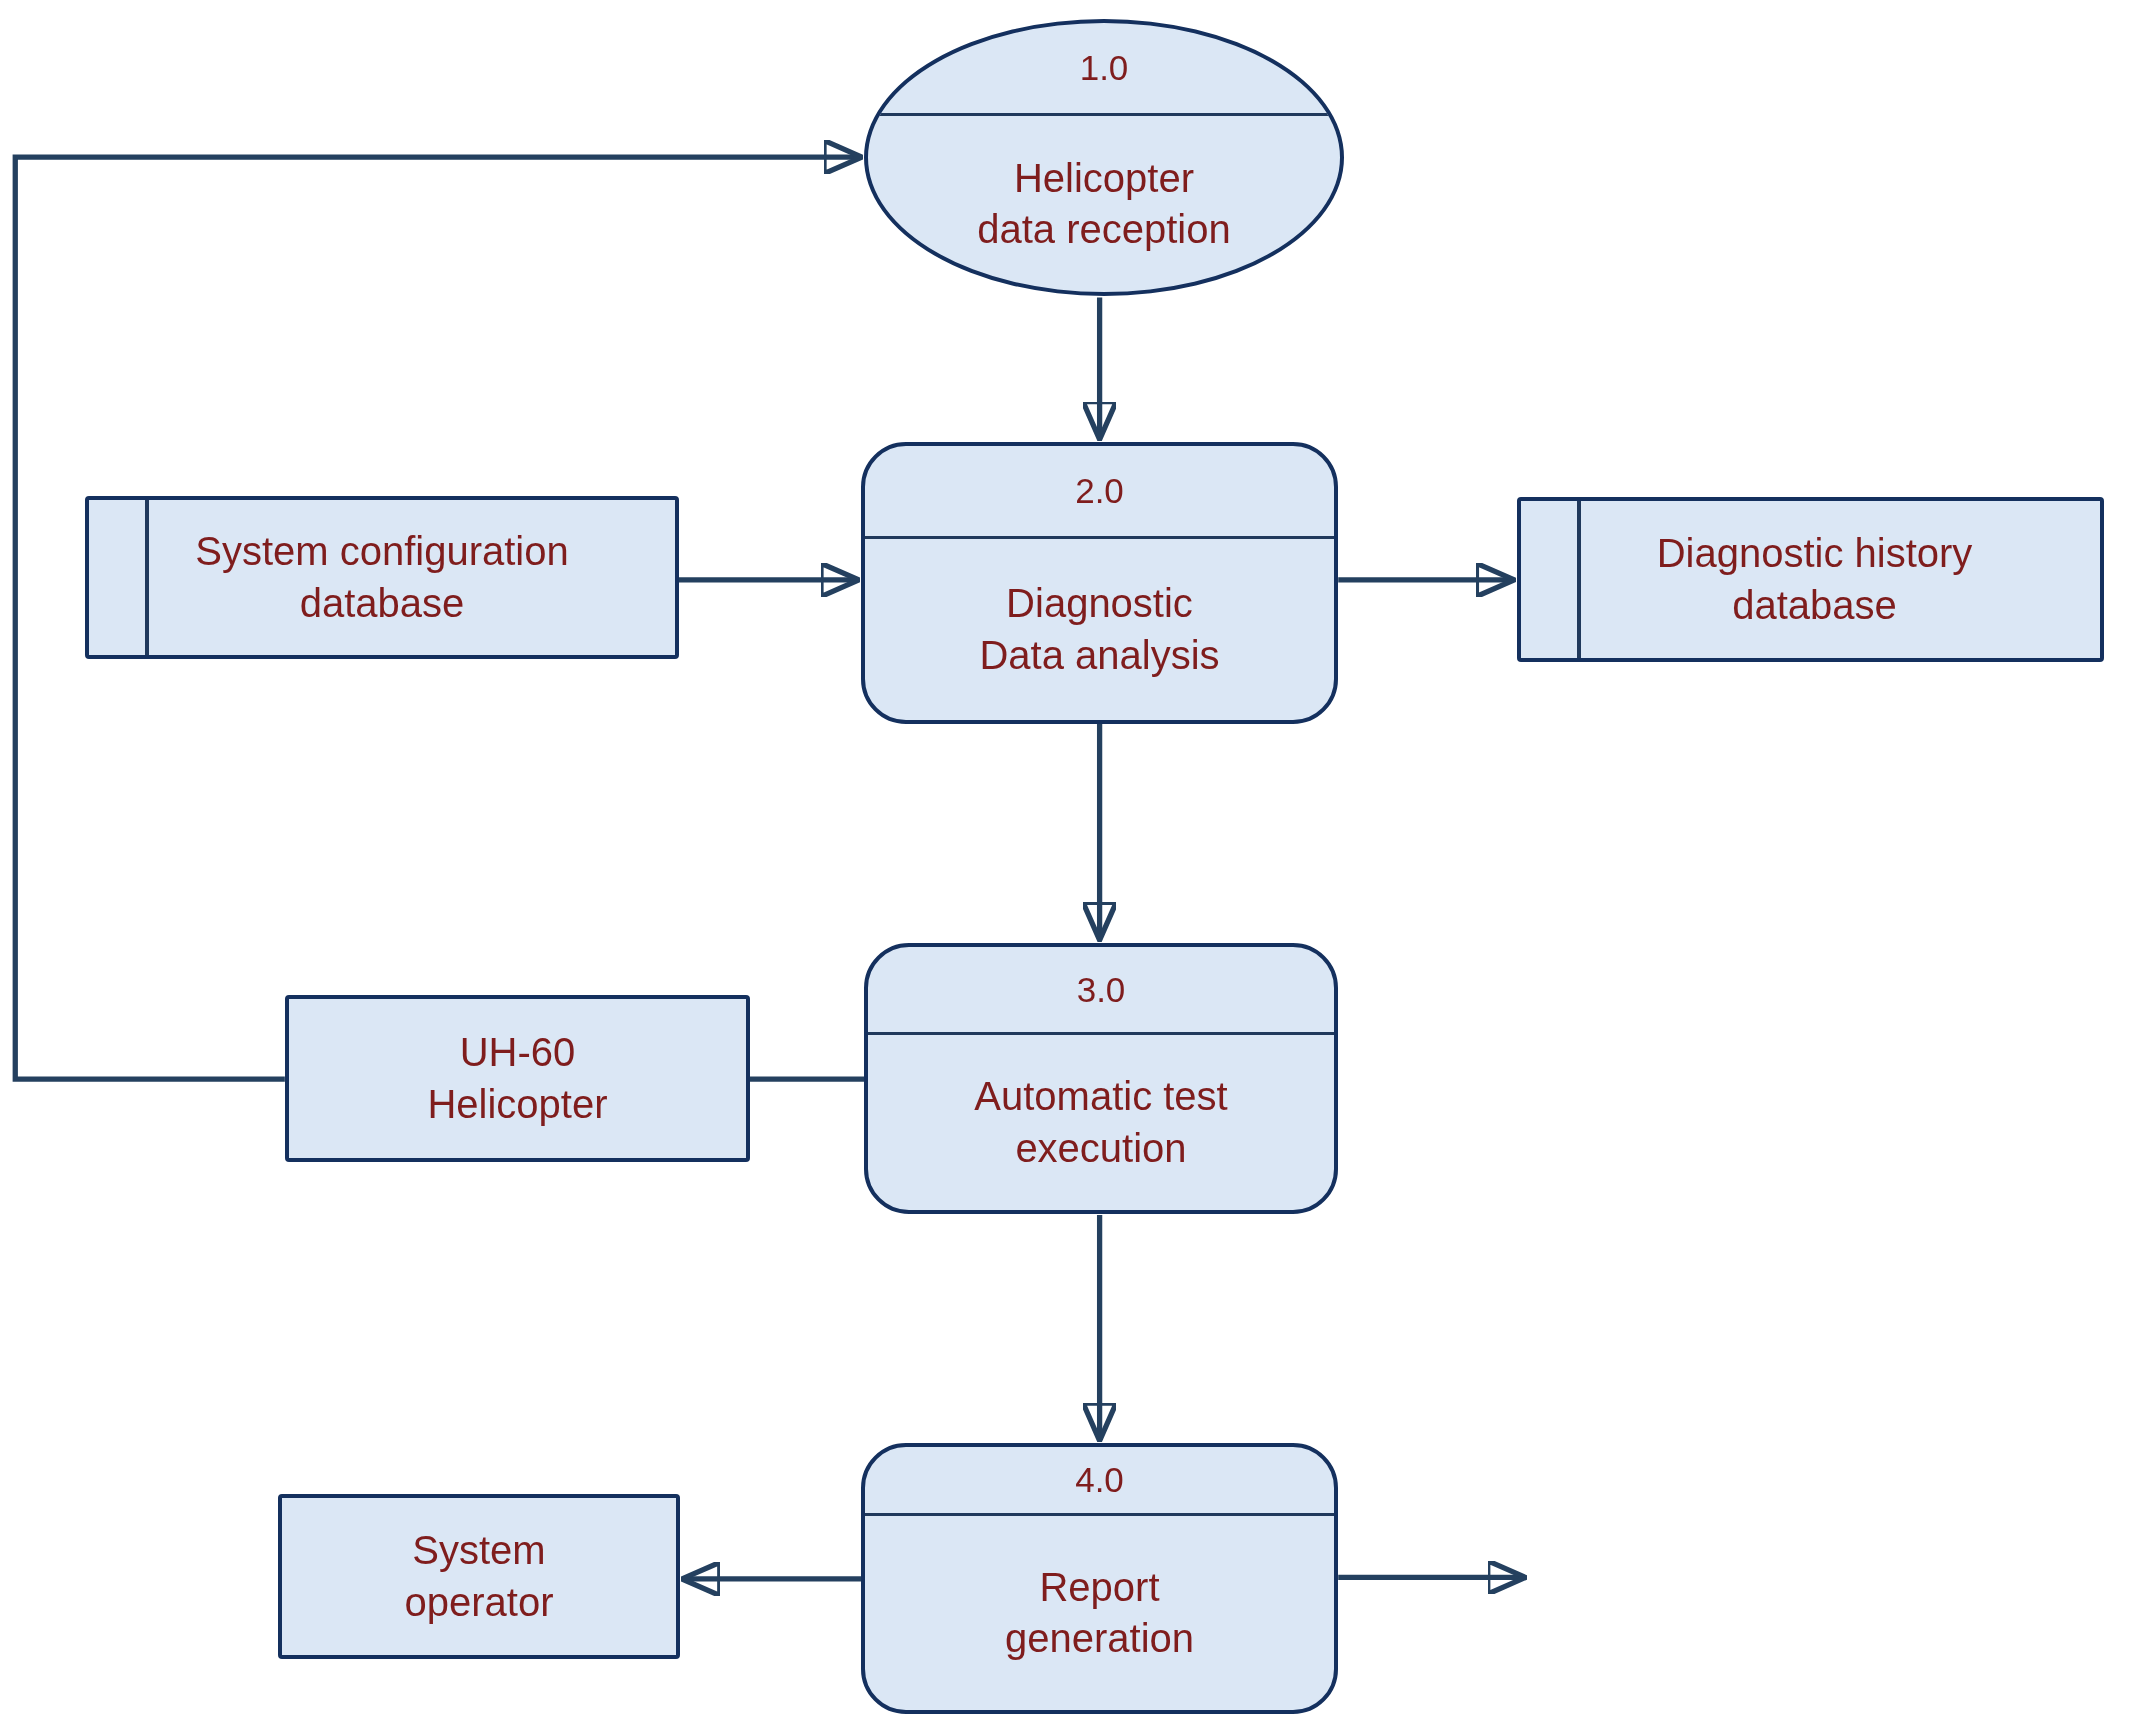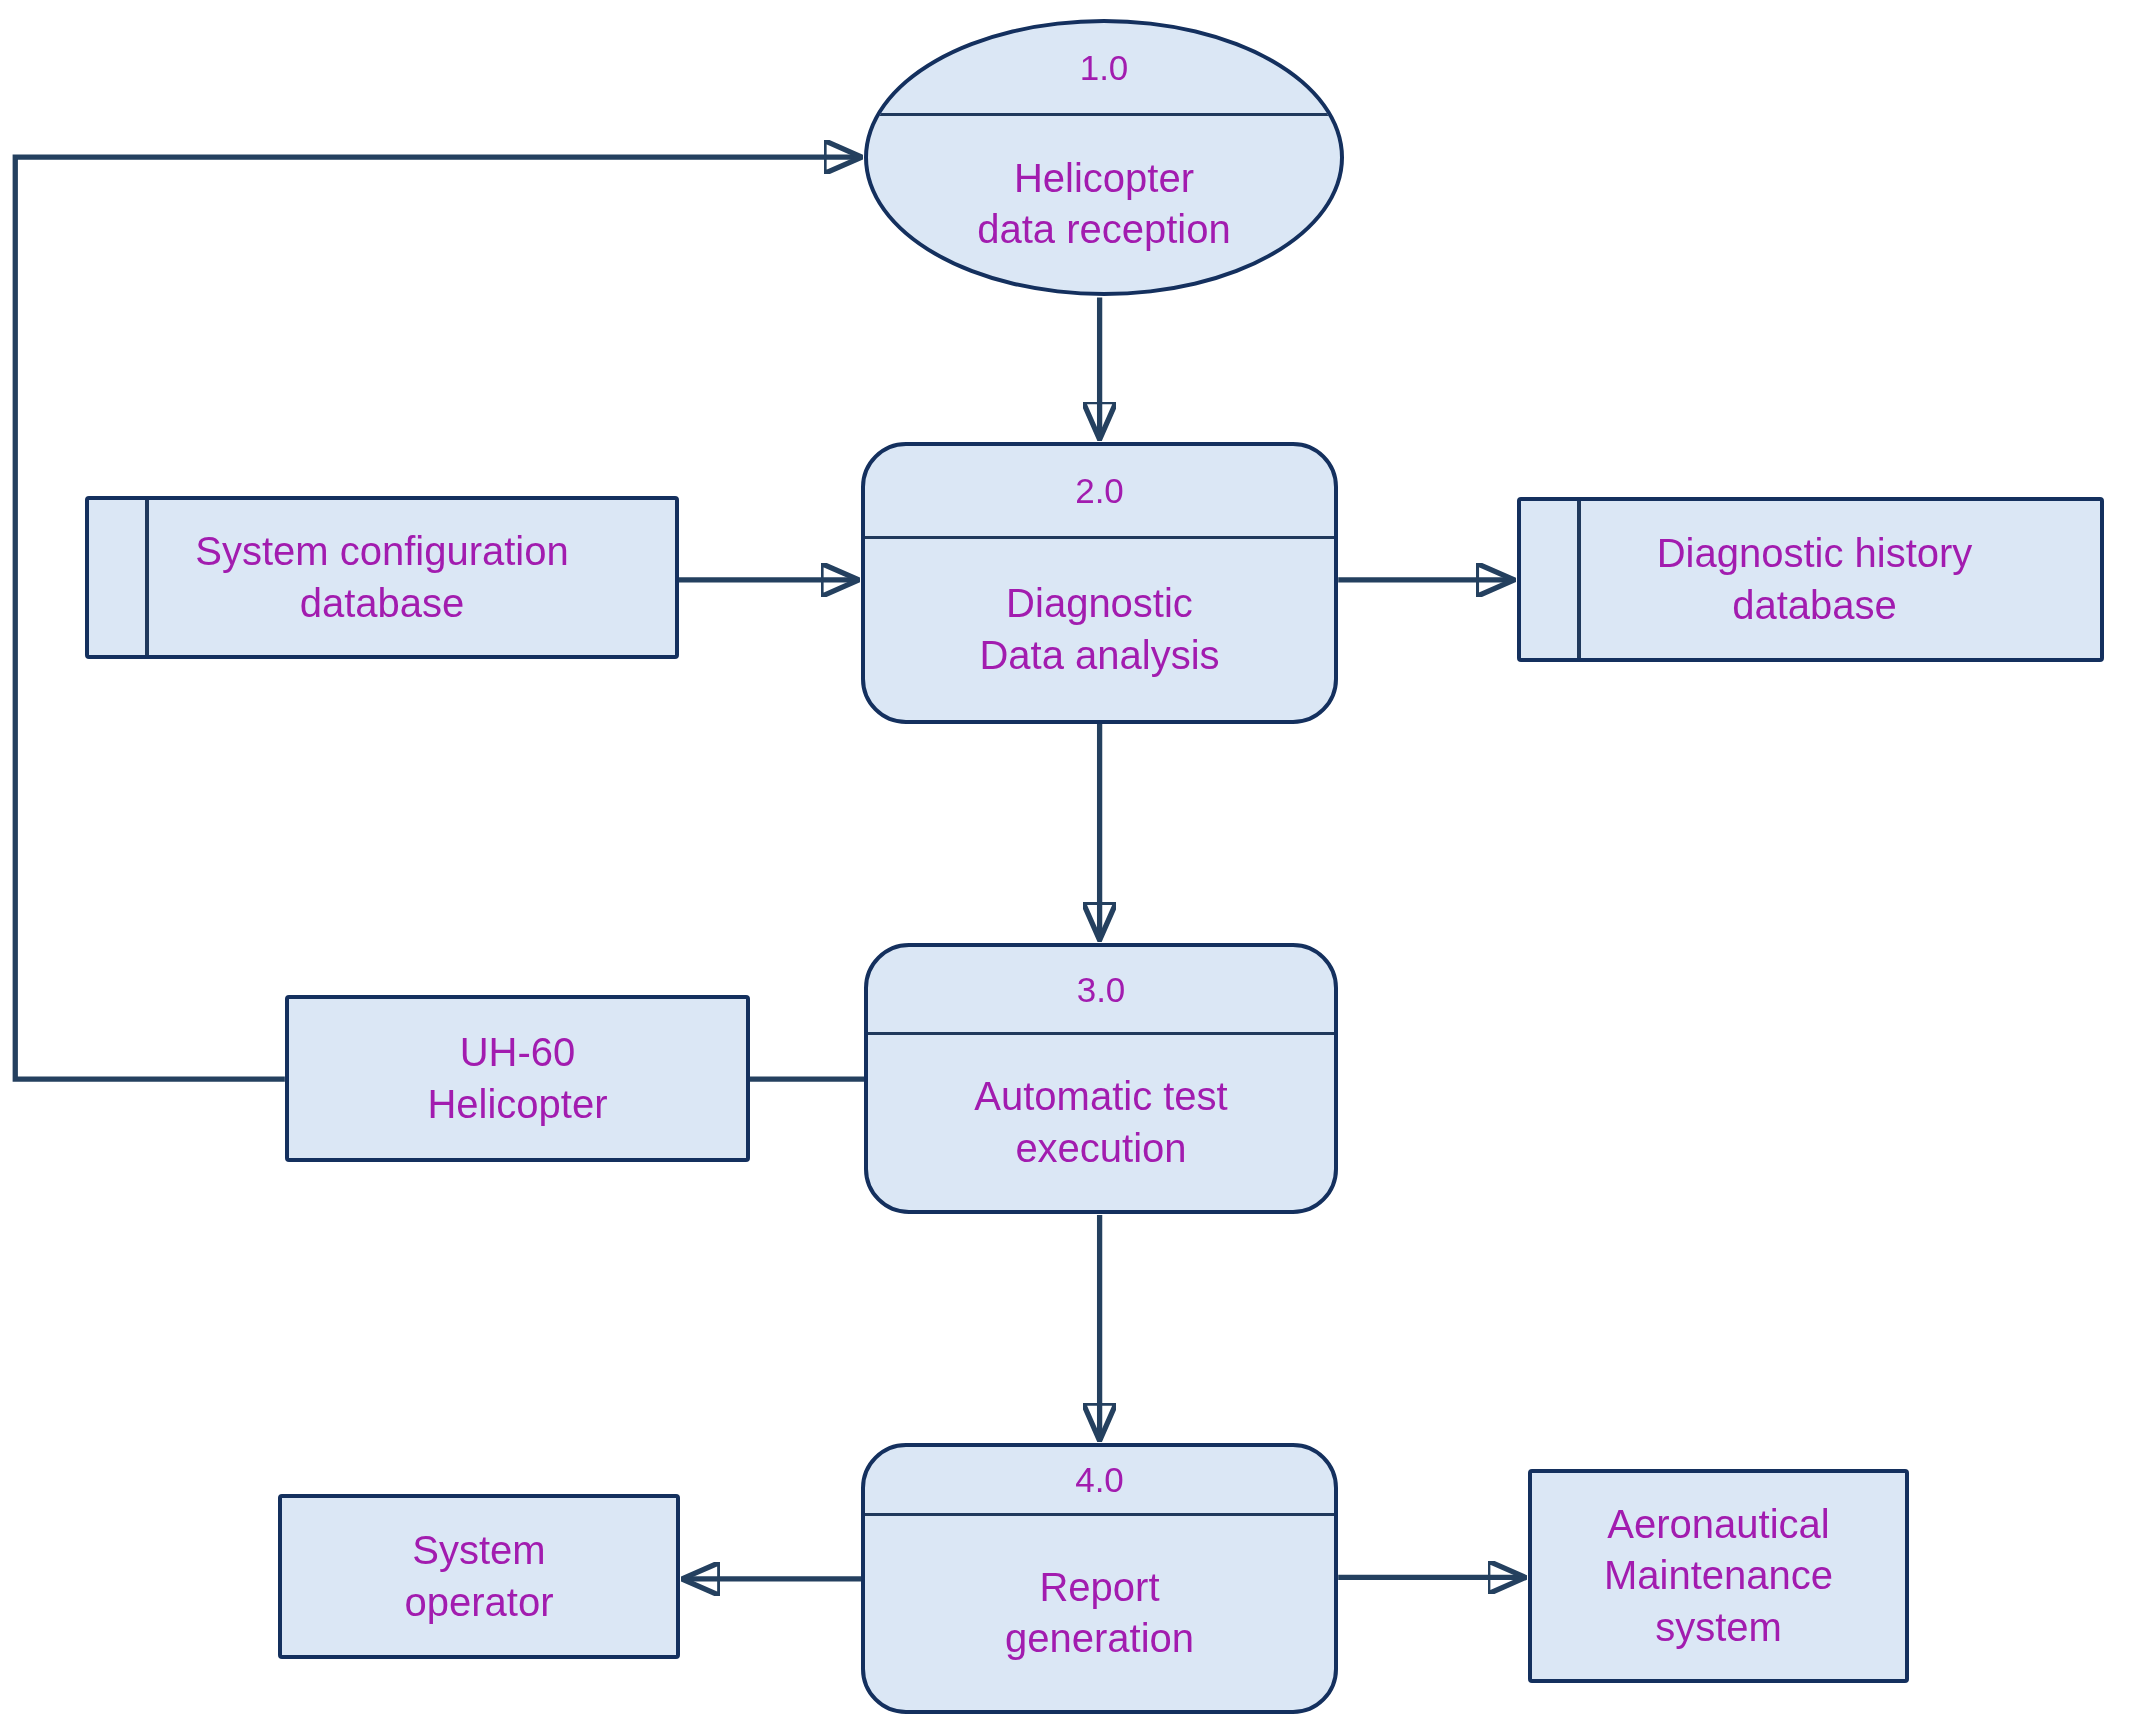--- a/index.html
+++ b/index.html
@@ -2,21 +2,21 @@
 <html style="font-size:12px"><head>
 <meta charset="utf-8">
 <style>
   html, body { margin: 0; padding: 0; background: #ffffff; }
   .canvas {
     position: relative;
     width: 2129px;
     height: 1733px;
     background: #ffffff;
     font-family: "Liberation Sans", sans-serif;
-    color: #a21caf;
+    color: #7f1d1d;
     overflow: hidden;
   }
   .flows-layer {
     position: absolute;
     left: 0; top: 0;
     width: 2129px; height: 1733px;
     z-index: 0;
   }
   .flows-layer path {
     fill: none;
@@ -139,20 +139,15 @@
   <div class="node entity en1">
     <div class="label">UH-60
 Helicopter</div>
   </div>
 
   <div class="node entity en2">
     <div class="label">System
 operator</div>
   </div>
 
-  <div class="node entity en3">
-    <div class="label">Aeronautical
-Maintenance
-system</div>
-  </div>
 
 </div>
 
 
 </body></html>

